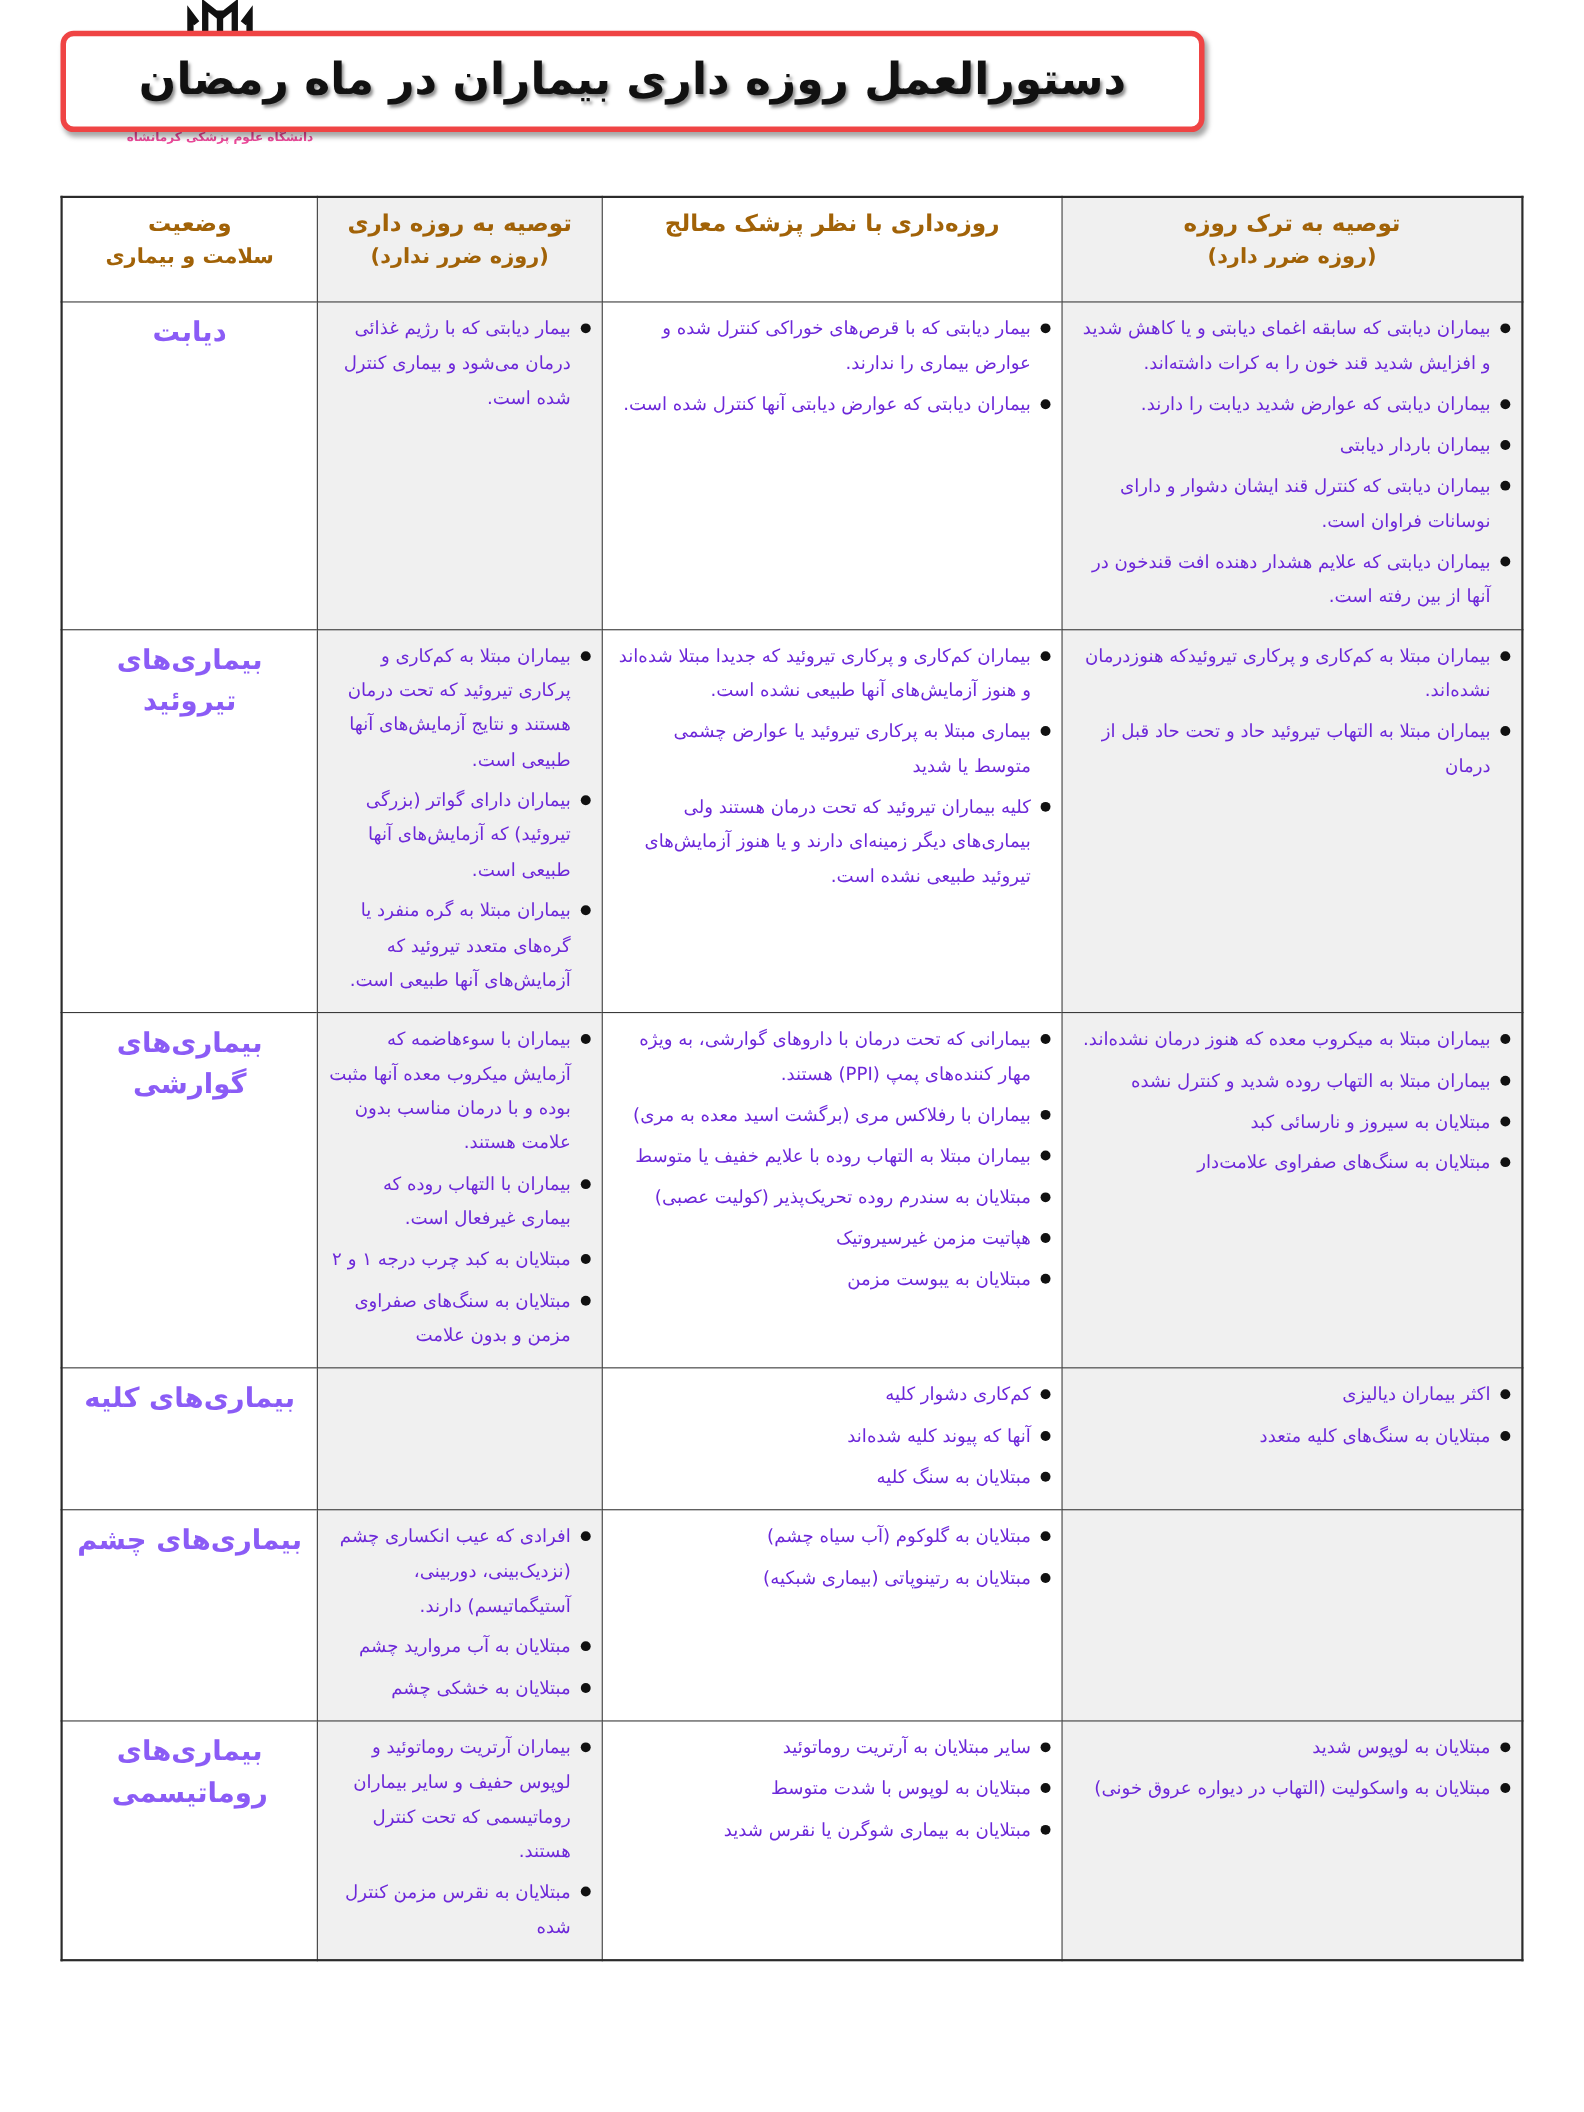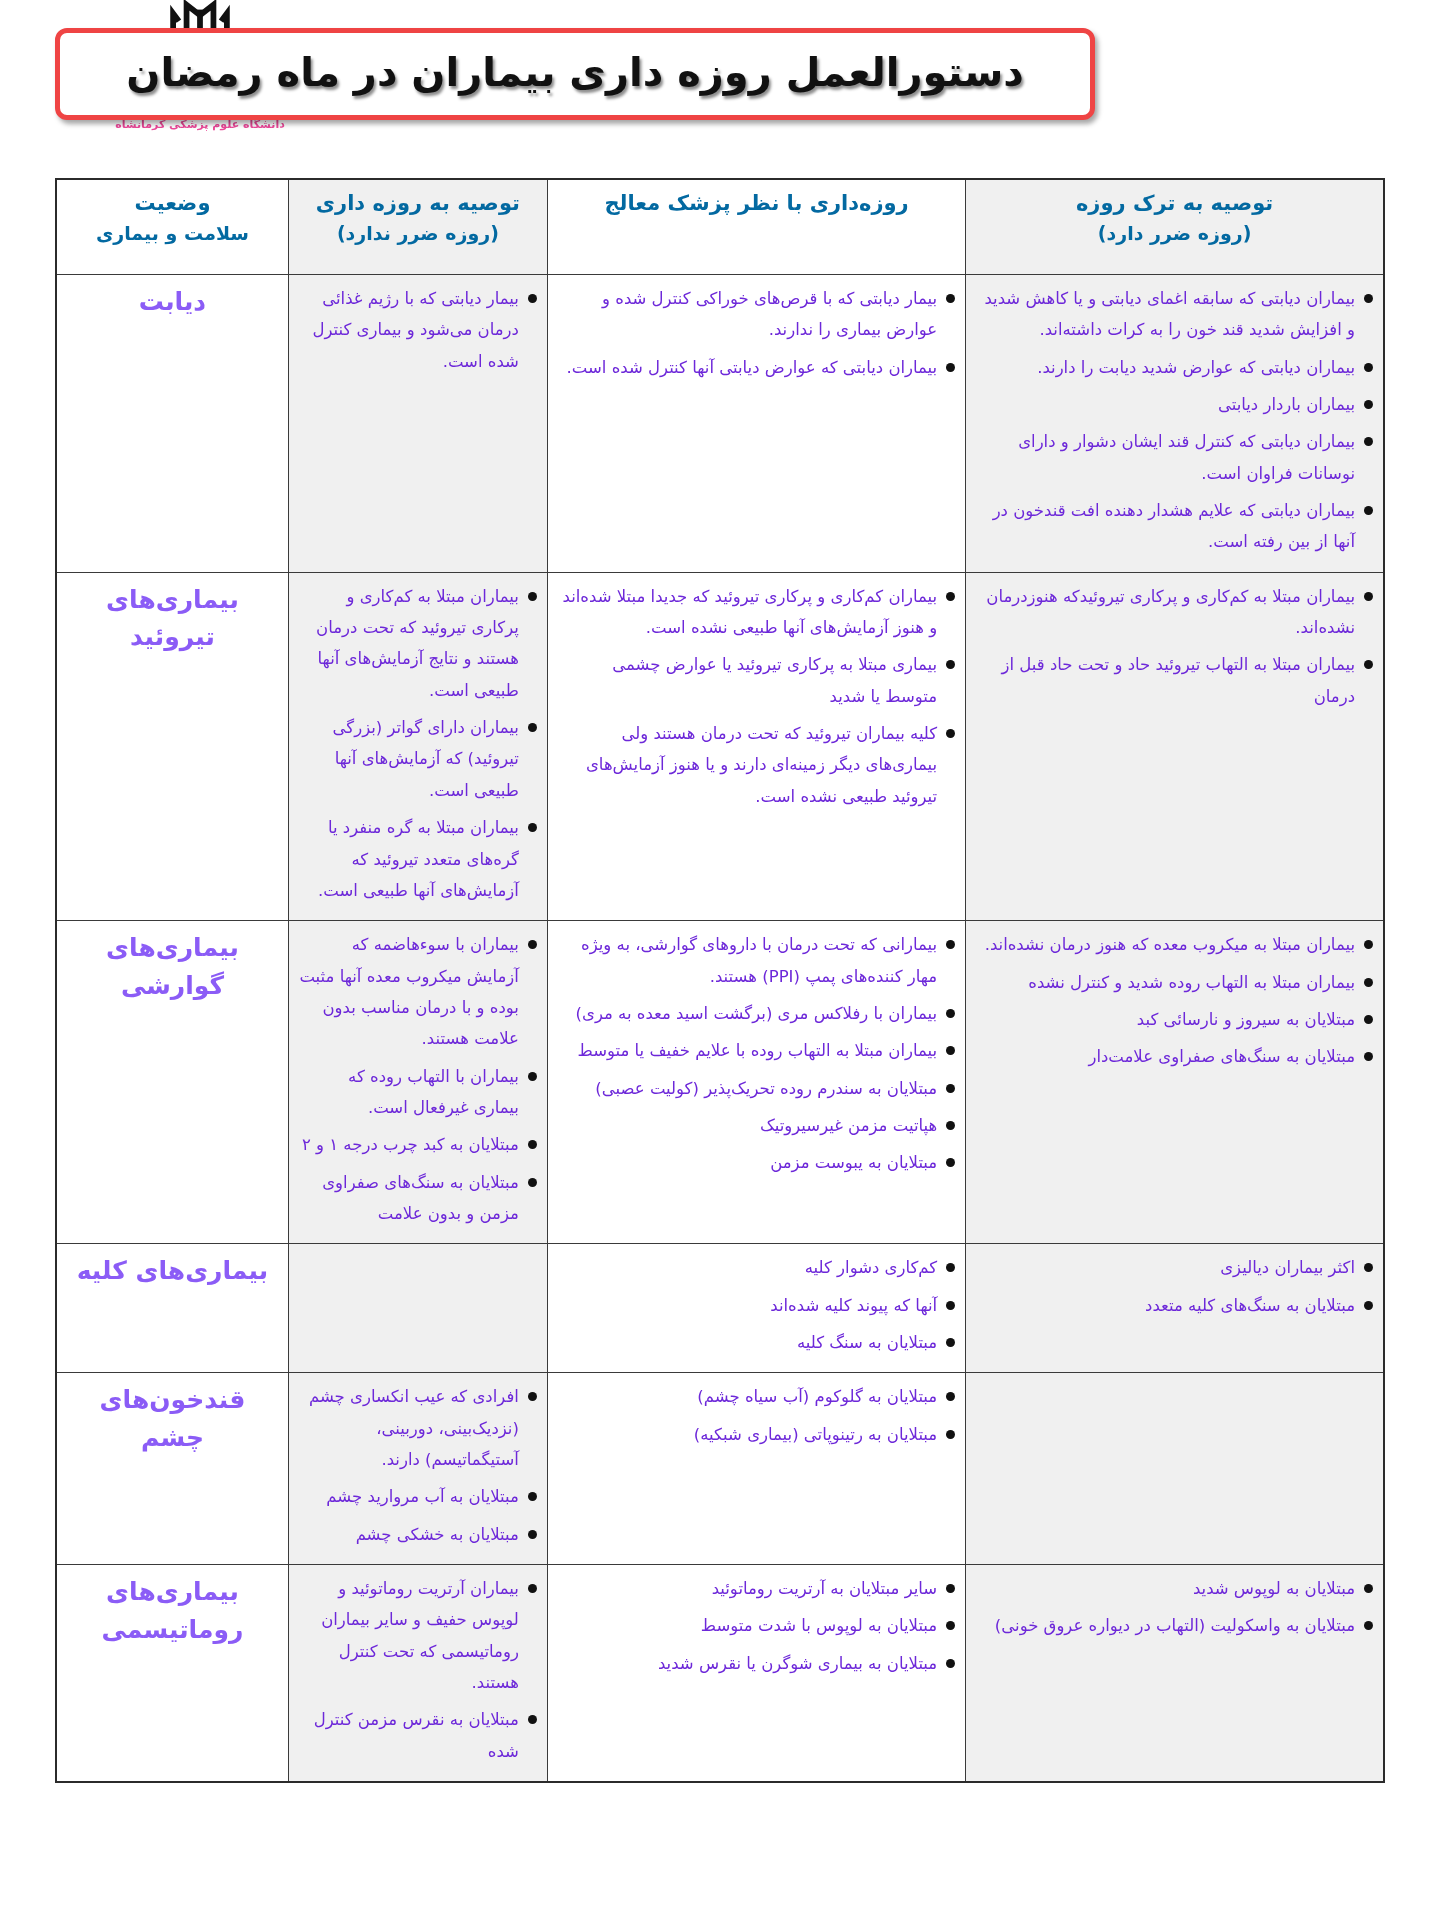--- a/index.html
+++ b/index.html
@@ -88,21 +88,21 @@
   }
   
   col.c-leave{width:31.5%;}
   col.c-doctor{width:31.5%;}
   col.c-fast{width:19.5%;}
   col.c-status{width:17.5%;}
 
   thead th{
     text-align:center;
     vertical-align:middle;
-    color:#0369a1;
+    color:#a16207;
     font-size:21px;
     font-weight:bold;
     line-height:1.45;
     height:78px;
     padding:10px 8px;
   }
   thead th .sub{
     display:block;
     font-size:19px;
     font-weight:bold;
@@ -304,21 +304,21 @@
                 <li>مبتلایان به رتینوپاتی (بیماری شبکیه)</li>
               </ul>
             </td>
             <td class="shade">
               <ul class="items">
                 <li>افرادی که عیب انکساری چشم (نزدیک‌بینی، دوربینی، آستیگماتیسم) دارند.</li>
                 <li>مبتلایان به آب مروارید چشم</li>
                 <li>مبتلایان به خشکی چشم</li>
               </ul>
             </td>
-            <td class="status">قندخون‌های چشم</td>
+            <td class="status">بیماری‌های چشم</td>
           </tr>
           <tr>
             <td class="shade">
               <ul class="items">
                 <li>مبتلایان به لوپوس شدید</li>
                 <li>مبتلایان به واسکولیت (التهاب در دیواره عروق خونی)</li>
               </ul>
             </td>
             <td class="white">
               <ul class="items">

